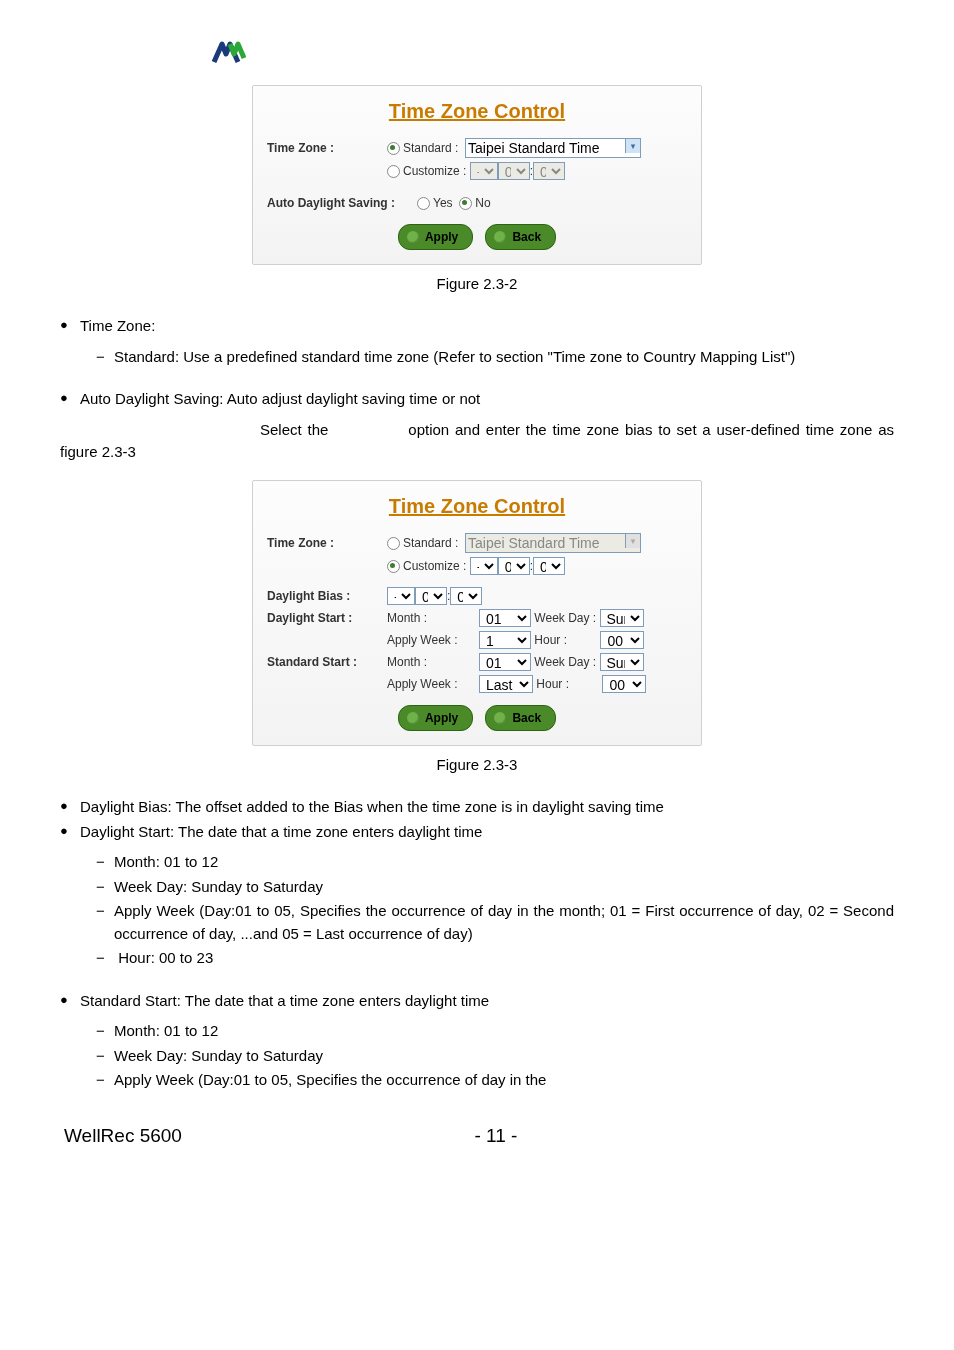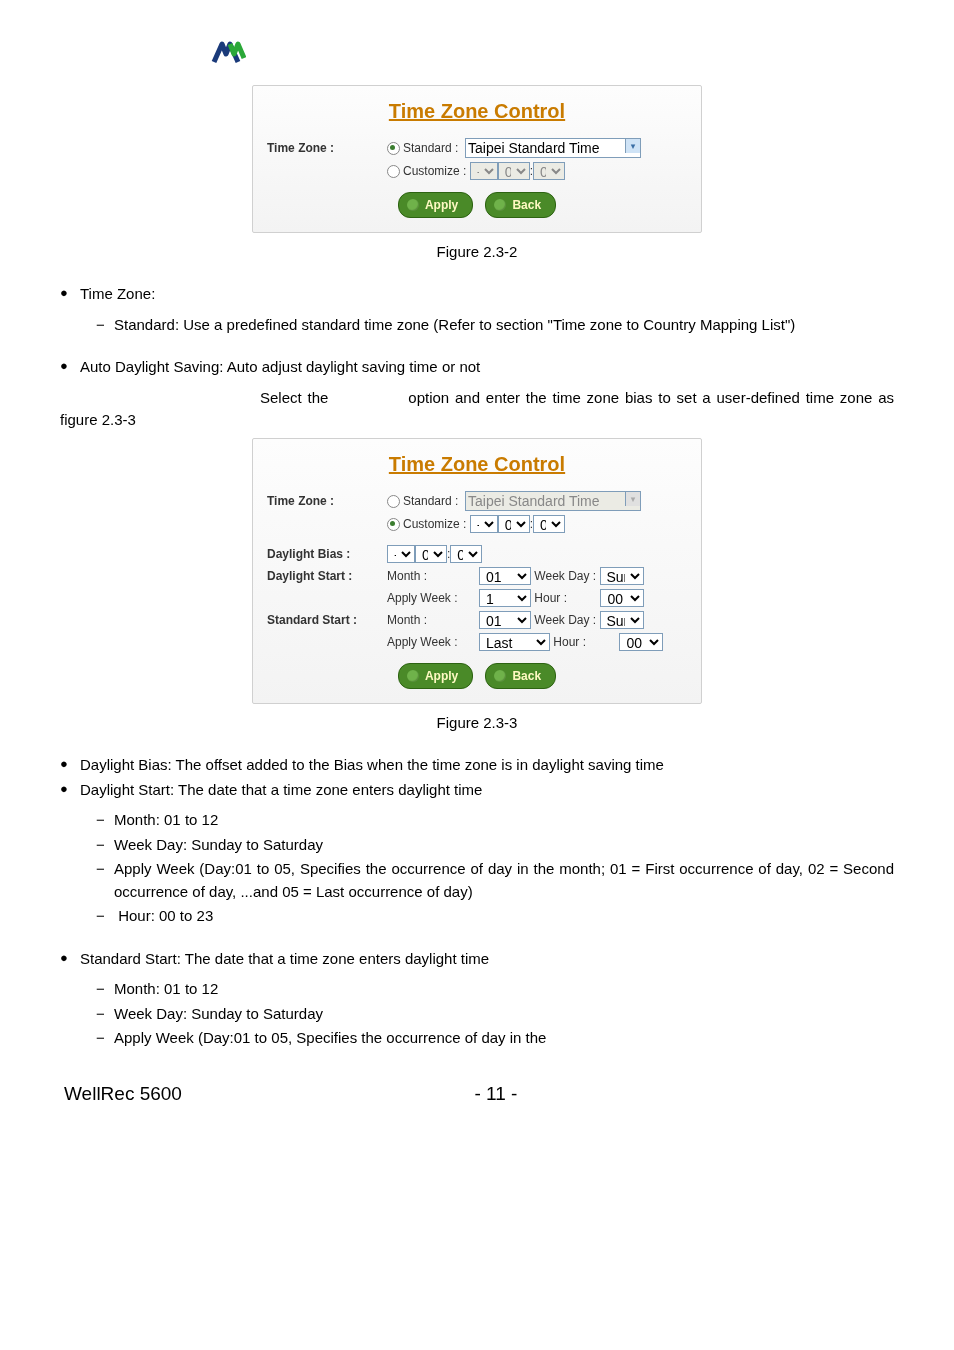--- a/index.html
+++ b/index.html
@@ -53,42 +53,42 @@
     height: 18px;
     padding: 0 2px;
   }
   .disabled { background: #ebebe4; color: #888; }
   .radio-dot { display: inline-block; width: 11px; height: 11px; border:1px solid #888; border-radius:50%; margin-right:3px; vertical-align:middle; position:relative; background:#fff;}
   .radio-dot.checked::after { content:""; position:absolute; left:2px; top:2px; width:5px; height:5px; background:#3b7d2f; border-radius:50%;}
   .pill-btn {
     display: inline-flex;
     align-items: center;
     background: #4a8a28;
-    color: #fef9c3;
+    color: #000000;
     font-size: 12px;
     font-weight: bold;
     padding: 3px 14px 3px 8px;
     border-radius: 12px;
     border: 1px solid #2d6312;
     margin: 8px 4px 0 4px;
   }
   .pill-btn .dot {
     width: 12px; height: 12px; background:#6fb24a; border-radius:50%; margin-right:6px; display:inline-block;
     box-shadow: inset -1px -1px 1px rgba(0,0,0,.2);
   }
   .btnrow { text-align: center; }
   .caption { text-align: center; margin: 4px 0 16px 0; }
   ul.doc { list-style: none; padding-left: 0; margin: 20px 0 8px 0; }
   ul.doc > li { position: relative; padding-left: 20px; margin: 2px 0; text-align: justify; }
   ul.doc > li::before { content:"●"; position:absolute; left:0; top:0; font-size: 13px; }
   ul.sub { list-style: none; padding-left: 36px; margin: 2px 0; }
   ul.sub > li { position: relative; padding-left: 18px; margin: 2px 0; text-align: justify; }
   ul.sub > li::before { content:"−"; position:absolute; left:0; top:0; }
   .footer { display:flex; justify-content:space-between; font-size:19px; margin-top: 30px; padding: 0 4px;}
-  .para { text-align: justify; margin: 2px 0 6px 0;}
+  .para { text-align: justify; margin: 2px 0 16px 0;}
   .inlinegap { display:inline-block; width: 80px; }
   .dropdown-wrap { position:relative; display:inline-block; }
   .dropdown-arrow { position:absolute; right:1px; top:1px; width:14px; height:14px; background:#cfe3f6; border-left:1px solid #7f9db9; font-size:9px; color:#3b6ea5; text-align:center; line-height:14px;}
 </style>
 </head>
 <body>
 
 <div class="logo">
   <svg width="36" height="30" viewBox="0 0 36 30">
     <path d="M4 22 L12 4 L16 14 L20 4 L28 22" fill="none" stroke="#1a3a7a" stroke-width="5" stroke-linejoin="round"></path>
@@ -109,20 +109,26 @@
   </div>
   <div class="row">
     <span class="label"></span>
     <span><span class="radio-dot"></span><span>Customize :</span></span>
     &nbsp;
     <select class="disabled" style="width:28px"><option>+</option></select>
     <select class="disabled" style="width:32px"><option>00</option></select>
     <span>:</span>
     <select class="disabled" style="width:32px"><option>00</option></select>
   </div>
+  <div class="row" style="margin-top:14px">
+    <span class="label" style="width:150px">Auto Daylight Saving :</span>
+    <span><span class="radio-dot"></span><span>Yes</span></span>
+    &nbsp;&nbsp;
+    <span><span class="radio-dot checked"></span><span>No</span></span>
+  </div>
   <div class="btnrow">
     <span class="pill-btn">
         <span class="dot"></span>
         <span>Apply</span>
       </span>
     <span class="pill-btn">
         <span class="dot"></span>
         <span>Back</span>
       </span>
   </div>
@@ -189,21 +195,21 @@
   <div class="row">
     <span class="label">Standard Start :</span>
     <span class="sublabel">Month :</span>
     <select style="width:52px"><option>01</option></select>
     &nbsp;<span>Week Day :</span>&nbsp;
     <select style="width:44px"><option>Sun</option></select>
   </div>
   <div class="row">
     <span class="label"></span>
     <span class="sublabel">Apply Week :</span>
-    <select style="width:71px"><option>Last</option></select>
+    <select style="width:54px"><option>Last</option></select>
     &nbsp;<span>Hour :</span>&nbsp;&nbsp;&nbsp;&nbsp;&nbsp;&nbsp;&nbsp;&nbsp;&nbsp;&nbsp;
     <select style="width:44px"><option>00</option></select>
   </div>
 
   <div class="btnrow">
     <span class="pill-btn">
         <span class="dot"></span>
         <span>Apply</span>
       </span>
     <span class="pill-btn">

